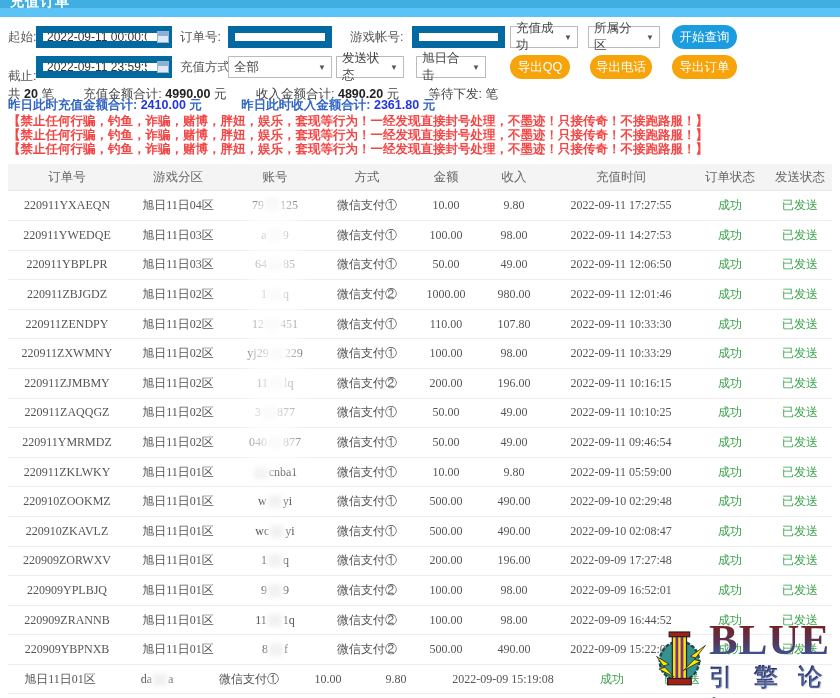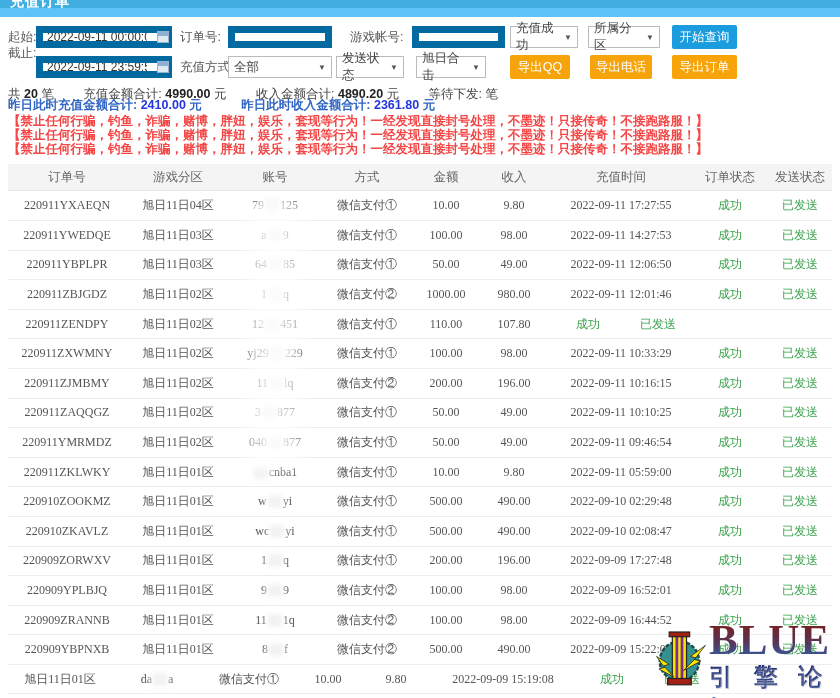--- a/index.html
+++ b/index.html
@@ -13,21 +13,21 @@
   .flabel { position:absolute; font-size:12.5px; color:#555; line-height:22px; }
   .tinput { position:absolute; height:22px; border:7px solid #0369a1; background:#fff;
     font-size:12px; color:#333; padding:0 4px; font-family:"Liberation Sans",sans-serif; }
   .dateinput { padding-right:18px; }
   .calicon { position:absolute; width:12px; height:12px; border:1px solid #9ab2cc;
     background:linear-gradient(180deg,#8fb0d6 0 4px,#dfe9f4 4px 100%); }
   .fselect { position:absolute; height:22px; border:1px solid #bbb; background:#fff;
     font-size:12.5px; color:#444; display:flex; align-items:center; justify-content:space-between; padding:0 5px; cursor:pointer; }
   .fselect .arr { font-size:8px; color:#555; margin-left:4px; }
   .btn { position:absolute; height:24px; border:none; color:#fff; font-size:12.5px;
-    display:flex; align-items:center; justify-content:center; cursor:pointer; border-radius:2px;
+    display:flex; align-items:center; justify-content:center; cursor:pointer; border-radius:12px;
     font-family:"Liberation Sans",sans-serif; }
   .btn-blue { background:#1b9cdf; }
   .btn-orange { background:#f7a30a; }
 
   .summary { padding:4px 0 0 8px; height:15px; font-size:12.5px; color:#444; }
   .summary b { color:#222; }
   .summary .gap { display:inline-block; width:26px; }
   .summary2 { padding-left:8px; height:15px; font-size:12.5px; color:#3166c4; font-weight:bold; }
   .summary2 .val { color:#2236dd; }
   .summary2 .gap { display:inline-block; width:36px; }
@@ -75,21 +75,21 @@
   <div class="fselect" style="left:510px;top:9px;width:68px">
     <span>充值成功</span>
     <span class="arr">▼</span>
   </div>
   <div class="fselect" style="left:588px;top:9px;width:72px">
     <span>所属分区</span>
     <span class="arr">▼</span>
   </div>
   <button class="btn btn-blue" style="left:672px;top:8px;width:65px">开始查询</button>
 
-  <span class="flabel" style="left:8px;top:25px">截止:</span>
+  <span class="flabel" style="left:8px;top:48px">截止:</span>
   <input class="tinput dateinput" style="left: 36px; top: 39px; width: 136px;" value="2022-09-11 23:59:59">
   <span class="calicon" style="left:157px;top:44px"></span>
   <span class="flabel" style="left:180px;top:39px">充值方式:</span>
   <div class="fselect" style="left:228px;top:39px;width:104px">
     <span>全部</span>
     <span class="arr">▼</span>
   </div>
   <div class="fselect" style="left:336px;top:39px;width:68px">
     <span>发送状态</span>
     <span class="arr">▼</span>
@@ -209,20 +209,21 @@
         <div class="tcell" style="width: 118px;">220911ZENDPY</div>
         <div class="tcell" style="width: 104px;">旭日11日02区</div>
         <div class="tcell" style="width: 90px;">
           <span>12</span>
           <span class="censor"></span>
           <span>451</span>
         </div>
         <div class="tcell" style="width: 94px;">微信支付①</div>
         <div class="tcell" style="width: 64px;">110.00</div>
         <div class="tcell" style="width: 72px;">107.80</div>
+        <div class="tcell" style="width: 142px;">2022-09-11 10:33:30</div>
         <div class="tcell green" style="width: 76px;">成功</div>
         <div class="tcell green" style="width: 64px;">已发送</div>
       </div>
       <div class="trow">
         <div class="tcell" style="width: 118px;">220911ZXWMNY</div>
         <div class="tcell" style="width: 104px;">旭日11日02区</div>
         <div class="tcell" style="width: 90px;">
           <span>yj29</span>
           <span class="censor"></span>
           <span>229</span>

